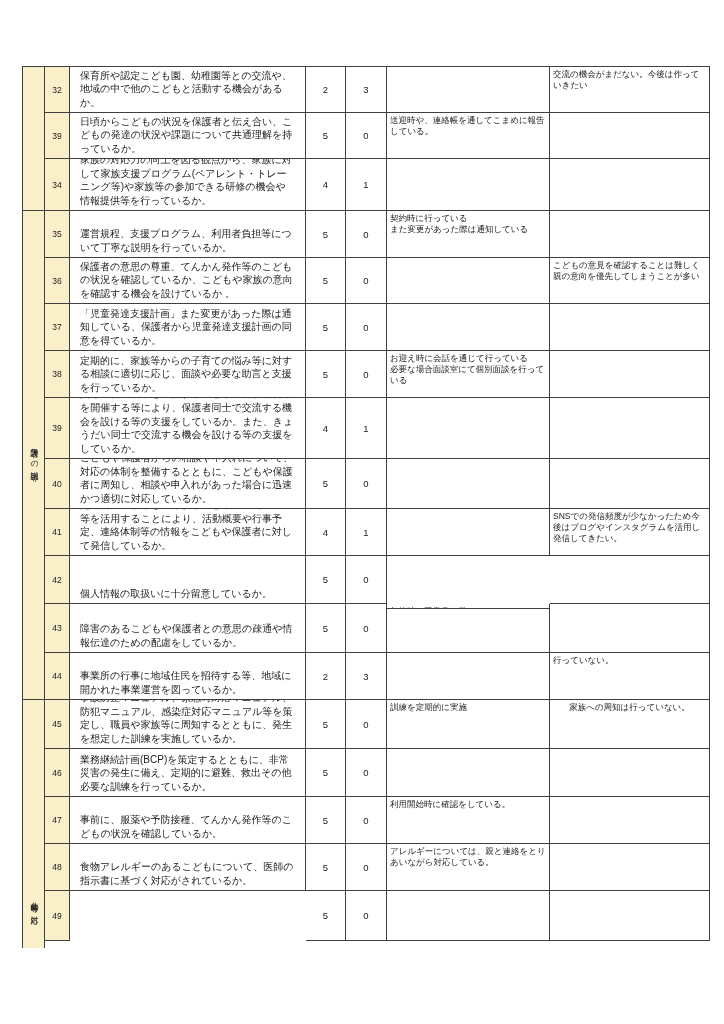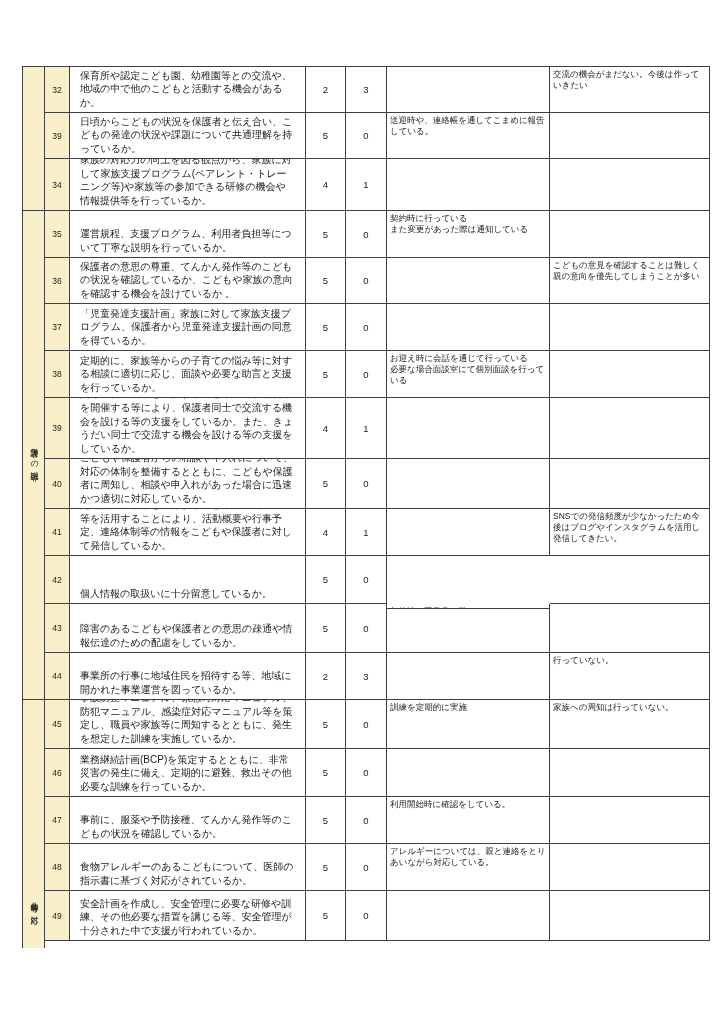--- a/index.html
+++ b/index.html
@@ -121,21 +121,21 @@
   <div class="cell q" style="grid-row: 5;">
         <span>児童発達支援計画を作成する際には、こどもや保護者の意思の尊重、てんかん発作等のこどもの状況を確認しているか、こどもや家族の意向を確認する機会を設けているか 。</span>
       </div>
   <div class="cell cnt a" style="grid-row: 5;">5</div>
   <div class="cell cnt b" style="grid-row: 5;">0</div>
   <div class="cell cm one" style="grid-row: 5;"></div>
   <div class="cell cm two" style="grid-row: 5;">こどもの意見を確認することは難しく親の意向を優先してしまうことが多い</div>
 
   <div class="cell num" style="grid-row: 6;">37</div>
   <div class="cell q" style="grid-row: 6;">
-        <span>「児童発達支援計画」家族に対して家族支援プログラム、保護者から児童発達支援計画の同意を得ているか。</span>
+        <span>「児童発達支援計画」また変更があった際は通知している、保護者から児童発達支援計画の同意を得ているか。</span>
       </div>
   <div class="cell cnt a" style="grid-row: 6;">5</div>
   <div class="cell cnt b" style="grid-row: 6;">0</div>
   <div class="cell cm one" style="grid-row: 6;"></div>
   <div class="cell cm two" style="grid-row: 6;"></div>
 
   <div class="cell num" style="grid-row: 7;">38</div>
   <div class="cell q" style="grid-row: 7;">
         <span>定期的に、家族等からの子育ての悩み等に対する相談に適切に応じ、面談や必要な助言と支援を行っているか。</span>
       </div>
@@ -199,21 +199,21 @@
   <div class="cell cm one" style="grid-row: 13;"></div>
   <div class="cell cm two" style="grid-row: 13;">行っていない。</div>
 
   <div class="cell num" style="grid-row: 14;">45</div>
   <div class="cell q" style="grid-row: 14;">
         <span>事故防止マニュアル、緊急時対応マニュアル、防犯マニュアル、感染症対応マニュアル等を策定し、職員や家族等に周知するとともに、発生を想定した訓練を実施しているか。</span>
       </div>
   <div class="cell cnt a" style="grid-row: 14;">5</div>
   <div class="cell cnt b" style="grid-row: 14;">0</div>
   <div class="cell cm one" style="grid-row: 14;">訓練を定期的に実施</div>
-  <div class="cell cm two" style="grid-row: 14;">家族への周知は行っていない。</div>
+  <div class="cell cm two" style="grid-row: 14; text-align: center;">家族への周知は行っていない。</div>
 
   <div class="cell num" style="grid-row: 15;">46</div>
   <div class="cell q" style="grid-row: 15;">
         <span>業務継続計画(BCP)を策定するとともに、非常災害の発生に備え、定期的に避難、救出その他必要な訓練を行っているか。</span>
       </div>
   <div class="cell cnt a" style="grid-row: 15;">5</div>
   <div class="cell cnt b" style="grid-row: 15;">0</div>
   <div class="cell cm one" style="grid-row: 15;"></div>
   <div class="cell cm two" style="grid-row: 15;"></div>
 
@@ -229,21 +229,18 @@
   <div class="cell num" style="grid-row: 17;">48</div>
   <div class="cell q" style="grid-row: 17;">
         <span>食物アレルギーのあるこどもについて、医師の指示書に基づく対応がされているか。</span>
       </div>
   <div class="cell cnt a" style="grid-row: 17;">5</div>
   <div class="cell cnt b" style="grid-row: 17;">0</div>
   <div class="cell cm one" style="grid-row: 17;">アレルギーについては、親と連絡をとりあいながら対応している。</div>
   <div class="cell cm two" style="grid-row: 17;"></div>
 
   <div class="cell num" style="grid-row: 18;">49</div>
-  <div class="cell q" style="grid-row: 18;">
-        <span>安全計画を作成し、安全管理に必要な研修や訓練、その他必要な措置を講じる等、安全管理が十分された中で支援が行われているか。</span>
-      </div>
   <div class="cell cnt a" style="grid-row: 18;">5</div>
   <div class="cell cnt b" style="grid-row: 18;">0</div>
   <div class="cell cm one" style="grid-row: 18;"></div>
   <div class="cell cm two" style="grid-row: 18;"></div>
 </div>
 </div>
 
 </body></html>

